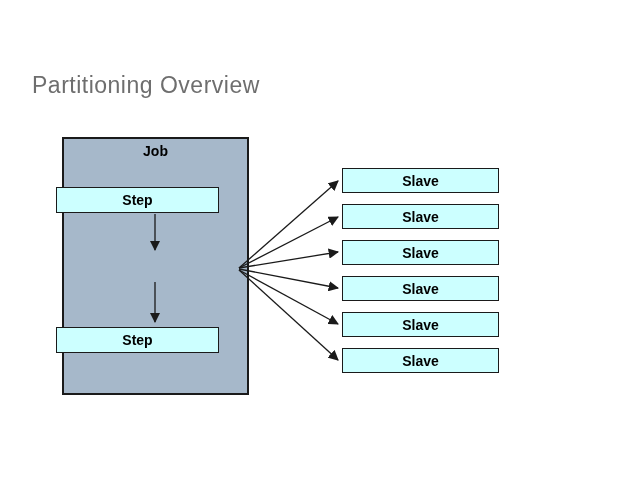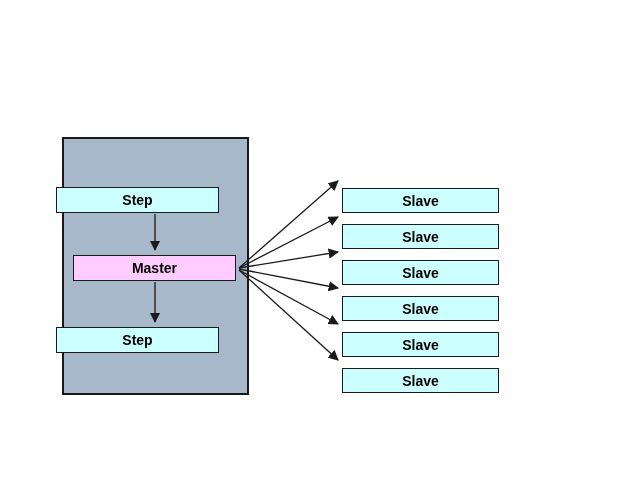--- a/index.html
+++ b/index.html
@@ -71,21 +71,20 @@
   .step-box { background: var(--step-fill); left: 56px; }
   .step-top { top: 187px; }
   .master-box { background: var(--master-fill); left: 73px; top: 255px; }
   .step-bottom { top: 327px; }
 
   .slave-box {
     background: var(--slave-fill);
     left: 342px;
     width: 157px;
     height: 25px;
-    margin-top: 20px;
   }
   .slave-0 { top: 168px; }
   .slave-1 { top: 204px; }
   .slave-2 { top: 240px; }
   .slave-3 { top: 276px; }
   .slave-4 { top: 312px; }
   .slave-5 { top: 348px; }
 
   .arrow-layer {
     position: absolute;
@@ -98,27 +97,28 @@
   .arrow-layer line {
     stroke: var(--arrow-color);
     stroke-width: 1.3;
   }
 </style>
 </head>
 <body>
 
 <div class="slide">
 
+  <div class="slide-title">Partitioning Overview</div>
 
   <div class="job-box"></div>
 
+  <div class="job-label">Job</div>
 
   <div class="node step-box step-top">Step</div>
 
-  <div class="node master-box">Master</div>
 
   <div class="node step-box step-bottom">Step</div>
 
   <div class="node slave-box slave-0">Slave</div>
 
   <div class="node slave-box slave-1">Slave</div>
 
   <div class="node slave-box slave-2">Slave</div>
 
   <div class="node slave-box slave-3">Slave</div>

